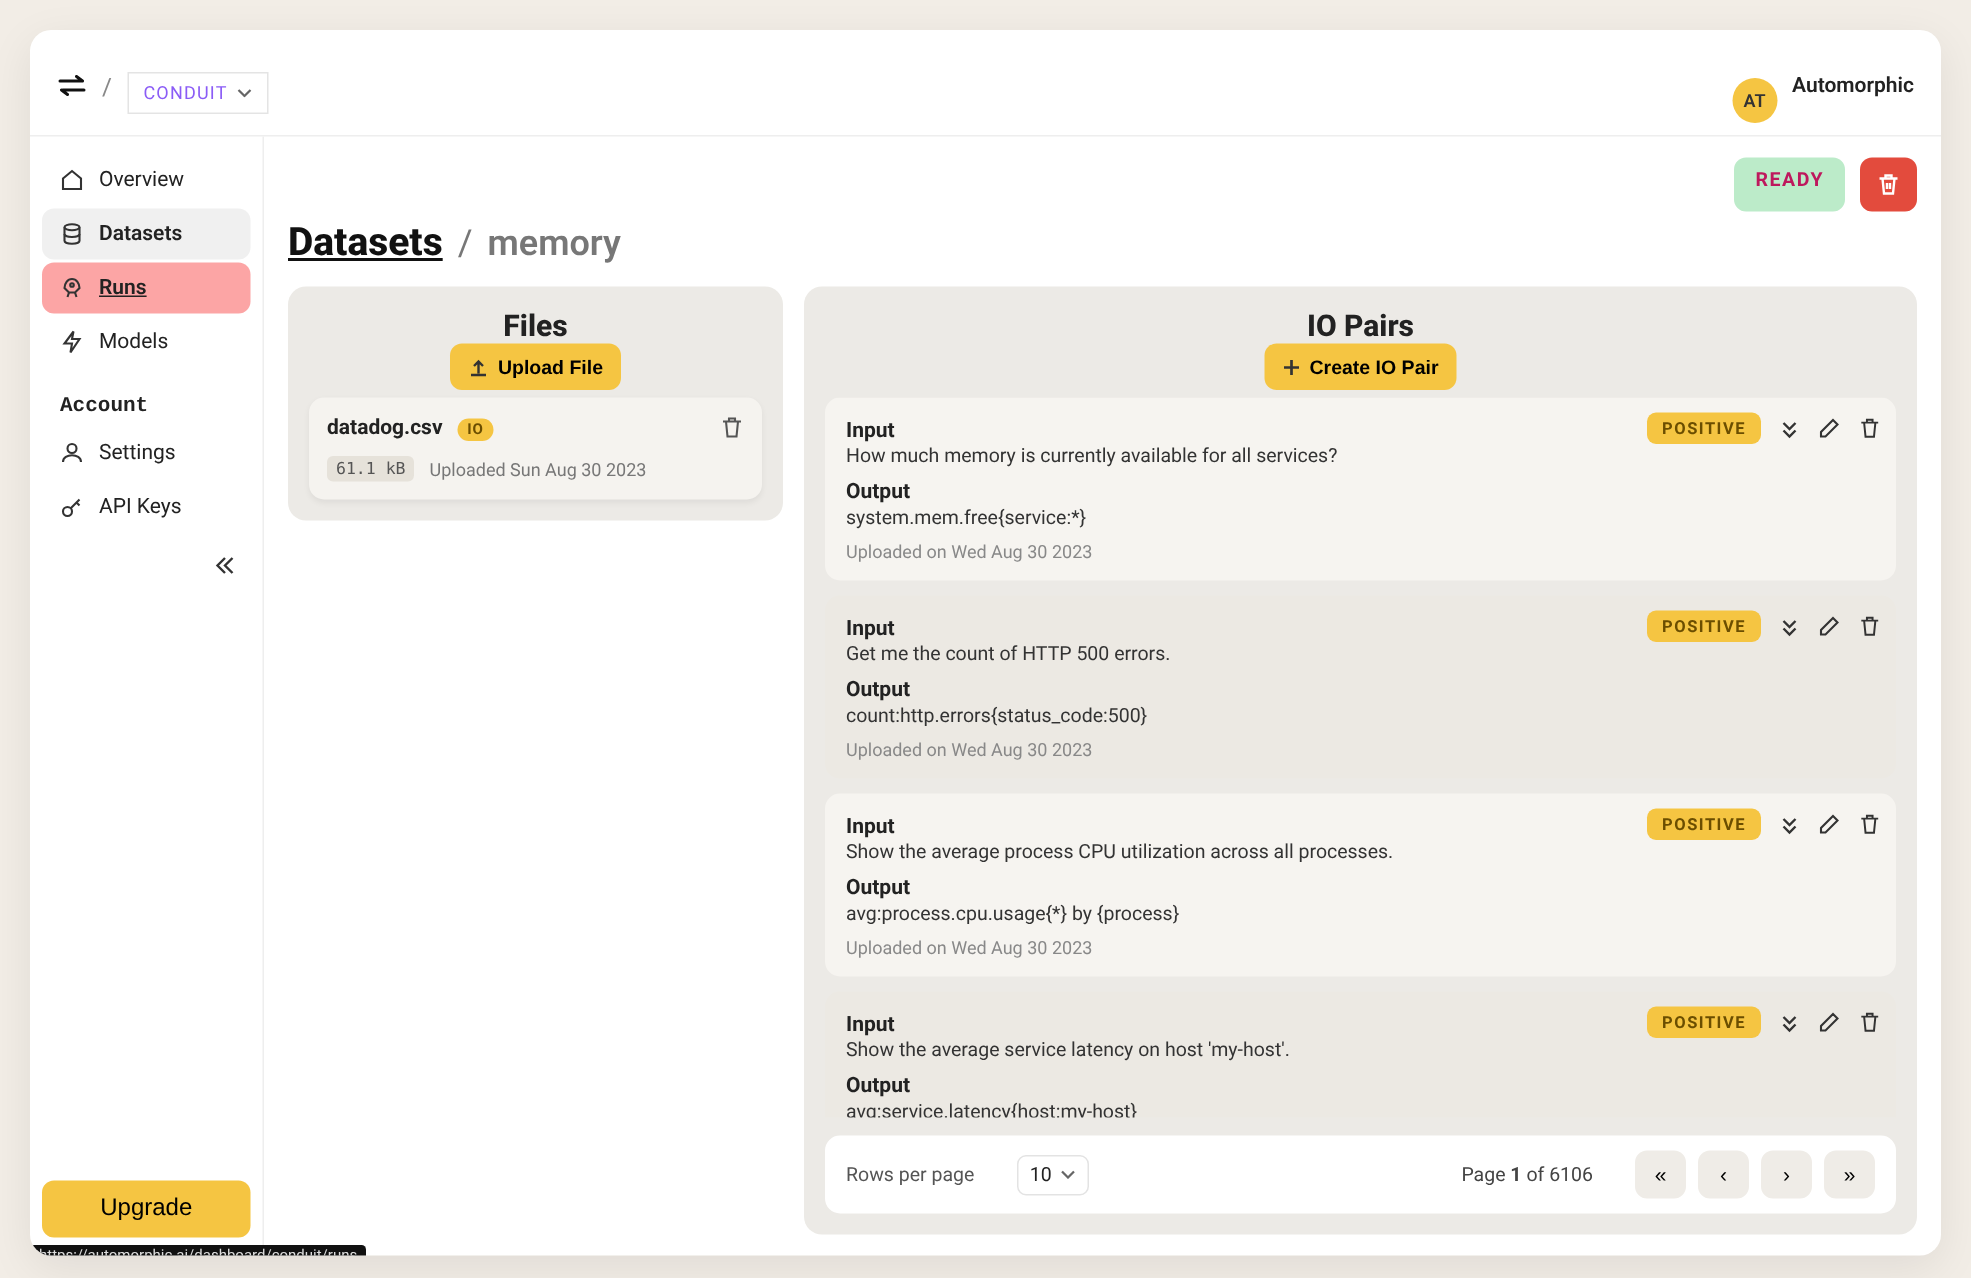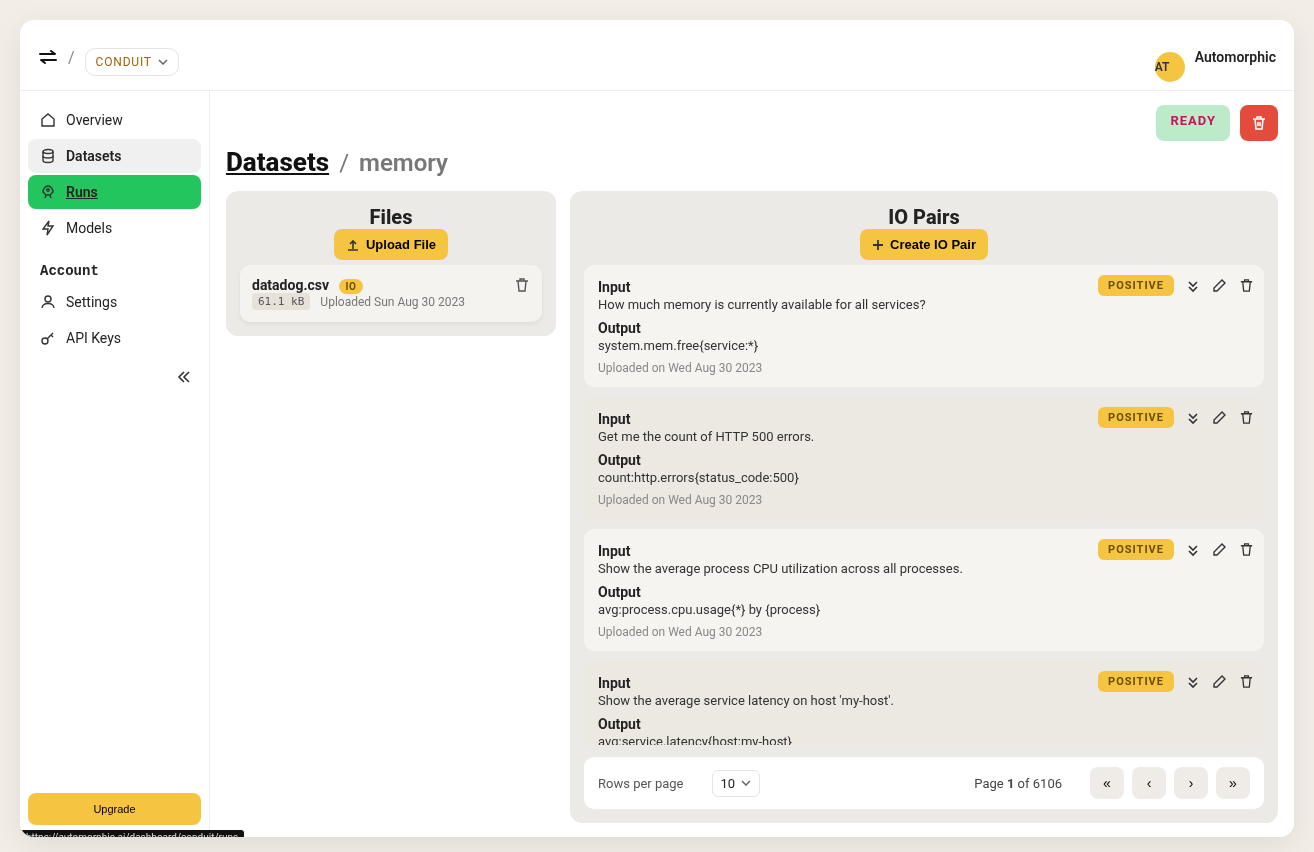--- a/index.html
+++ b/index.html
@@ -23,73 +23,73 @@
   align-items: center;
   justify-content: space-between;
   padding: 12px 18px 8px 18px;
   border-bottom: 1px solid #eee;
 }
 .topbar-left { display: flex; align-items: center; gap: 10px; }
 .swap-icon { font-size: 18px; }
 .slash-sep { color: #888; font-size: 16px; }
 .workspace-selector {
   border: 1px solid #e4e4e4;
-  border-radius: 10px;
+  border-radius: 0;
   padding: 6px 10px;
   font-size: 12px;
   letter-spacing: 0.8px;
-  color: #a16207;
+  color: #8b5cf6;
   display: flex;
   align-items: center;
   gap: 6px;
   cursor: pointer;
   margin-top: 10px;
 }
 .topbar-right { display: flex; align-items: center; gap: 10px; }
 .avatar {
   background: #f5c542;
   color: #333;
   width: 30px; height: 30px;
   border-radius: 50%;
-  display: flex; align-items: center; justify-content: flex-start;
+  display: flex; align-items: center; justify-content: center;
   font-weight: 600;
   font-size: 12px;
   margin-top: 20px;
 }
 .username { font-weight: 600; font-size: 14px; }
 .body { display: flex; }
 .sidebar {
-  width: 190px;
+  width: 156px;
   border-right: 1px solid #eee;
   padding: 12px 8px;
   display: flex;
   flex-direction: column;
   min-height: 720px;
   position: relative;
 }
 .nav-item {
   display: flex; align-items: center; gap: 10px;
   padding: 9px 12px;
   border-radius: 8px;
   cursor: pointer;
   font-size: 14px;
   margin-bottom: 2px;
 }
-.nav-item.active { background: #22c55e; font-weight: 600; text-decoration: underline; }
+.nav-item.active { background: #fca5a5; font-weight: 600; text-decoration: underline; }
 .nav-item.semi { background: #f0f0f0; font-weight: 600; }
 .nav-icon { width: 16px; display: inline-flex; }
 .section-title { font-weight: 700; font-size: 14px; padding: 16px 12px 6px; font-family: Liberation Mono, monospace; }
 .collapse-btn { margin-top: 8px; align-self: flex-end; padding: 6px 10px; cursor: pointer; }
 .upgrade-btn {
   margin-top: auto;
   background: #f5c542;
   border: none;
   border-radius: 8px;
   padding: 10px 12px;
-  font-size: 11px;
+  font-size: 16px;
   font-weight: 500;
   cursor: pointer;
   width: 100%;
 }
 .status-url {
   position: absolute;
   bottom: -8px; left: 0;
   background: #111;
   color: #ddd;
   font-size: 10px;
@@ -152,21 +152,21 @@
 .io-badge {
   background: #f5c542;
   color: #6b4e00;
   font-size: 10px;
   font-weight: 700;
   letter-spacing: 0.5px;
   padding: 2px 7px;
   border-radius: 10px;
   margin-left: 6px;
 }
-.file-sub { margin-top: 0; display: flex; gap: 10px; align-items: center; font-size: 12px; color: #777; }
+.file-sub { margin-top: 11px; display: flex; gap: 10px; align-items: center; font-size: 12px; color: #777; }
 .file-size {
   background: #e6e2da; color: #555;
   font-family: ui-monospace, monospace;
   font-size: 11px;
   padding: 2px 6px;
   border-radius: 4px;
 }
 .pair-list { display: flex; flex-direction: column; gap: 10px; max-height: 480px; overflow: hidden; }
 .pair-card {
   background: #f6f4f0;

